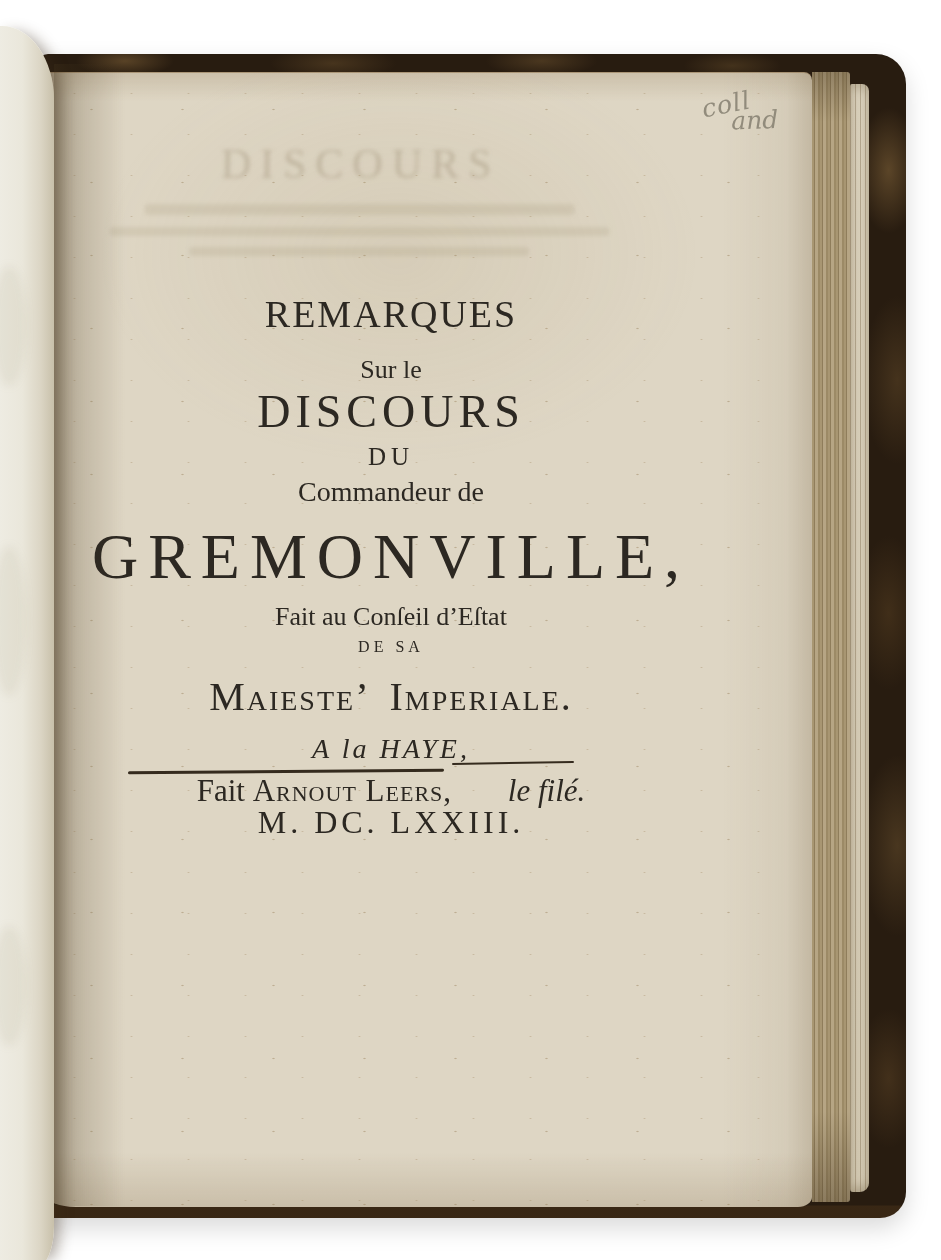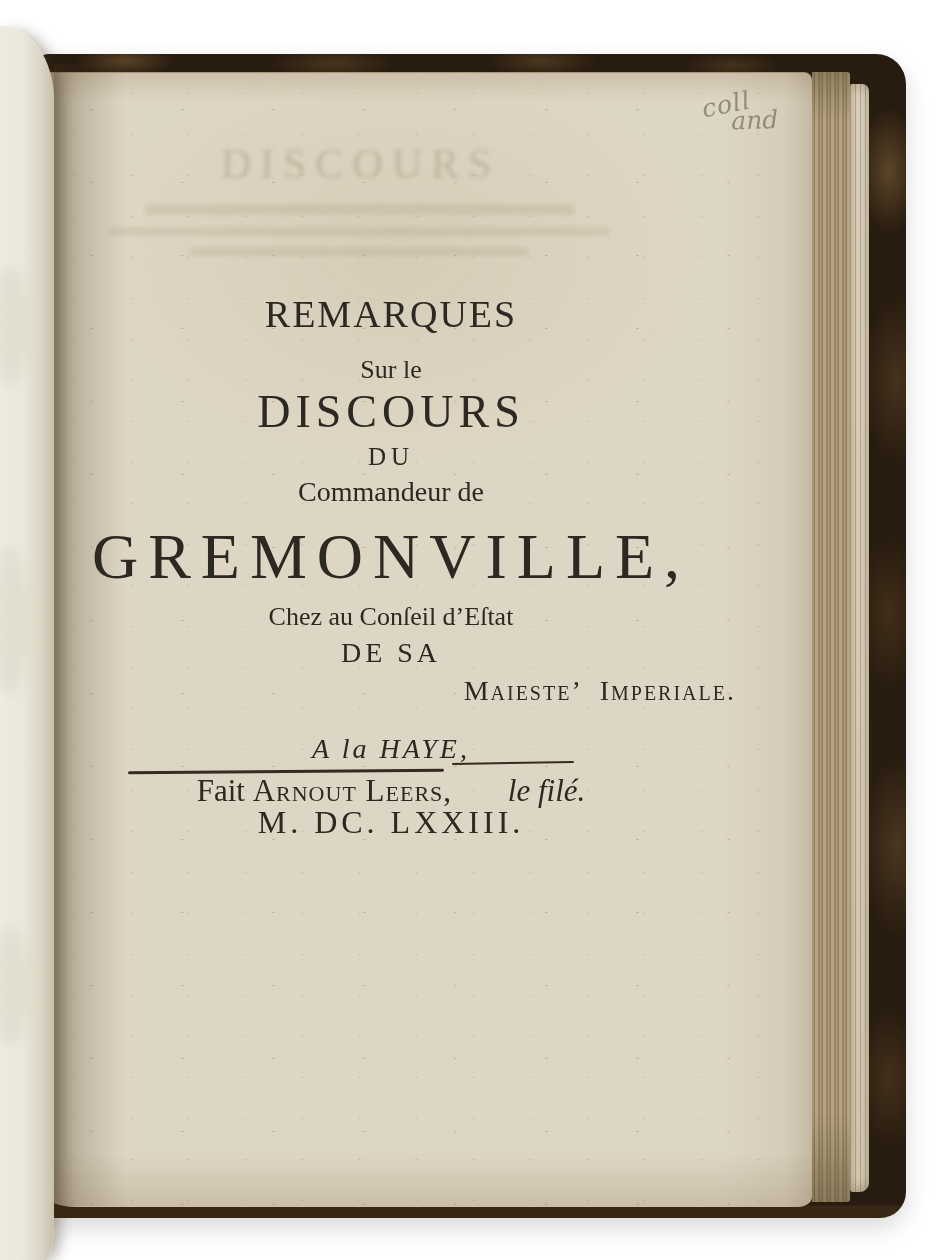--- a/index.html
+++ b/index.html
@@ -71,22 +71,22 @@
   
   .text-block{position:absolute;left:46px;top:0;width:690px;color:#2c2822;}
   .tl{position:absolute;left:0;width:100%;text-align:center;line-height:1;white-space:nowrap;}
   .l-remarques{top:295px;font-size:38px;letter-spacing:2px;}
   .l-surle{top:357px;font-size:26px;}
   .l-discours{top:389px;font-size:46px;letter-spacing:5px;}
   .l-du{top:444px;font-size:25px;letter-spacing:5px;}
   .l-commandeur{top:478px;font-size:28px;}
   .l-gremonville{top:525px;font-size:64px;letter-spacing:10px;}
   .l-fait{top:604px;font-size:26px;}
-  .l-desa{top:639px;font-size:28px;letter-spacing:4px;}
-  .l-maieste{top:677px;font-size:28px;letter-spacing:2px;word-spacing:10px;font-variant:small-caps;text-align:right;}
+  .l-desa{top:639px;font-size:16px;letter-spacing:4px;}
+  .l-maieste{top:677px;font-size:40px;letter-spacing:2px;word-spacing:10px;font-variant:small-caps;}
   .l-haye{top:735px;font-size:28px;font-style:italic;letter-spacing:3px;}
   .l-chez{top:775px;font-size:31px;}
   .l-chez .sc{font-variant:small-caps;letter-spacing:1px;text-align:right;}
   .l-chez .it{font-style:italic;margin-left:48px;}
   .l-date{top:806px;font-size:32px;letter-spacing:4px;}
   .rule{position:absolute;background:#352b1e;border-radius:2px;}
   .rule1{left:128px;top:770px;width:316px;height:3px;transform:rotate(-0.5deg);}
   .rule2{left:452px;top:762px;width:122px;height:2px;transform:rotate(-1deg);}
   
   .note{
@@ -135,21 +135,21 @@
     <div class="ghost-bar gb3"></div>
   </div>
 
   <div class="text-block">
     <div class="tl l-remarques">REMARQUES</div>
     <div class="tl l-surle">Sur le</div>
     <div class="tl l-discours">DISCOURS</div>
     <div class="tl l-du">DU</div>
     <div class="tl l-commandeur">Commandeur de</div>
     <div class="tl l-gremonville">GREMONVILLE,</div>
-    <div class="tl l-fait">Chez au Conſeil d’Eſtat</div>
+    <div class="tl l-fait">Fait au Conſeil d’Eſtat</div>
     <div class="tl l-desa">DE SA</div>
     <div class="tl l-maieste">Maieste’ Imperiale.</div>
     <div class="tl l-haye">A la HAYE,</div>
     <div class="tl l-chez"><span>Fait </span><span class="sc">Arnout Leers,</span><span class="it"> le filé.</span></div>
     <div class="tl l-date">M. DC. LXXIII.</div>
   </div>
 
   <div class="rule rule1"></div>
   <div class="rule rule2"></div>
 

